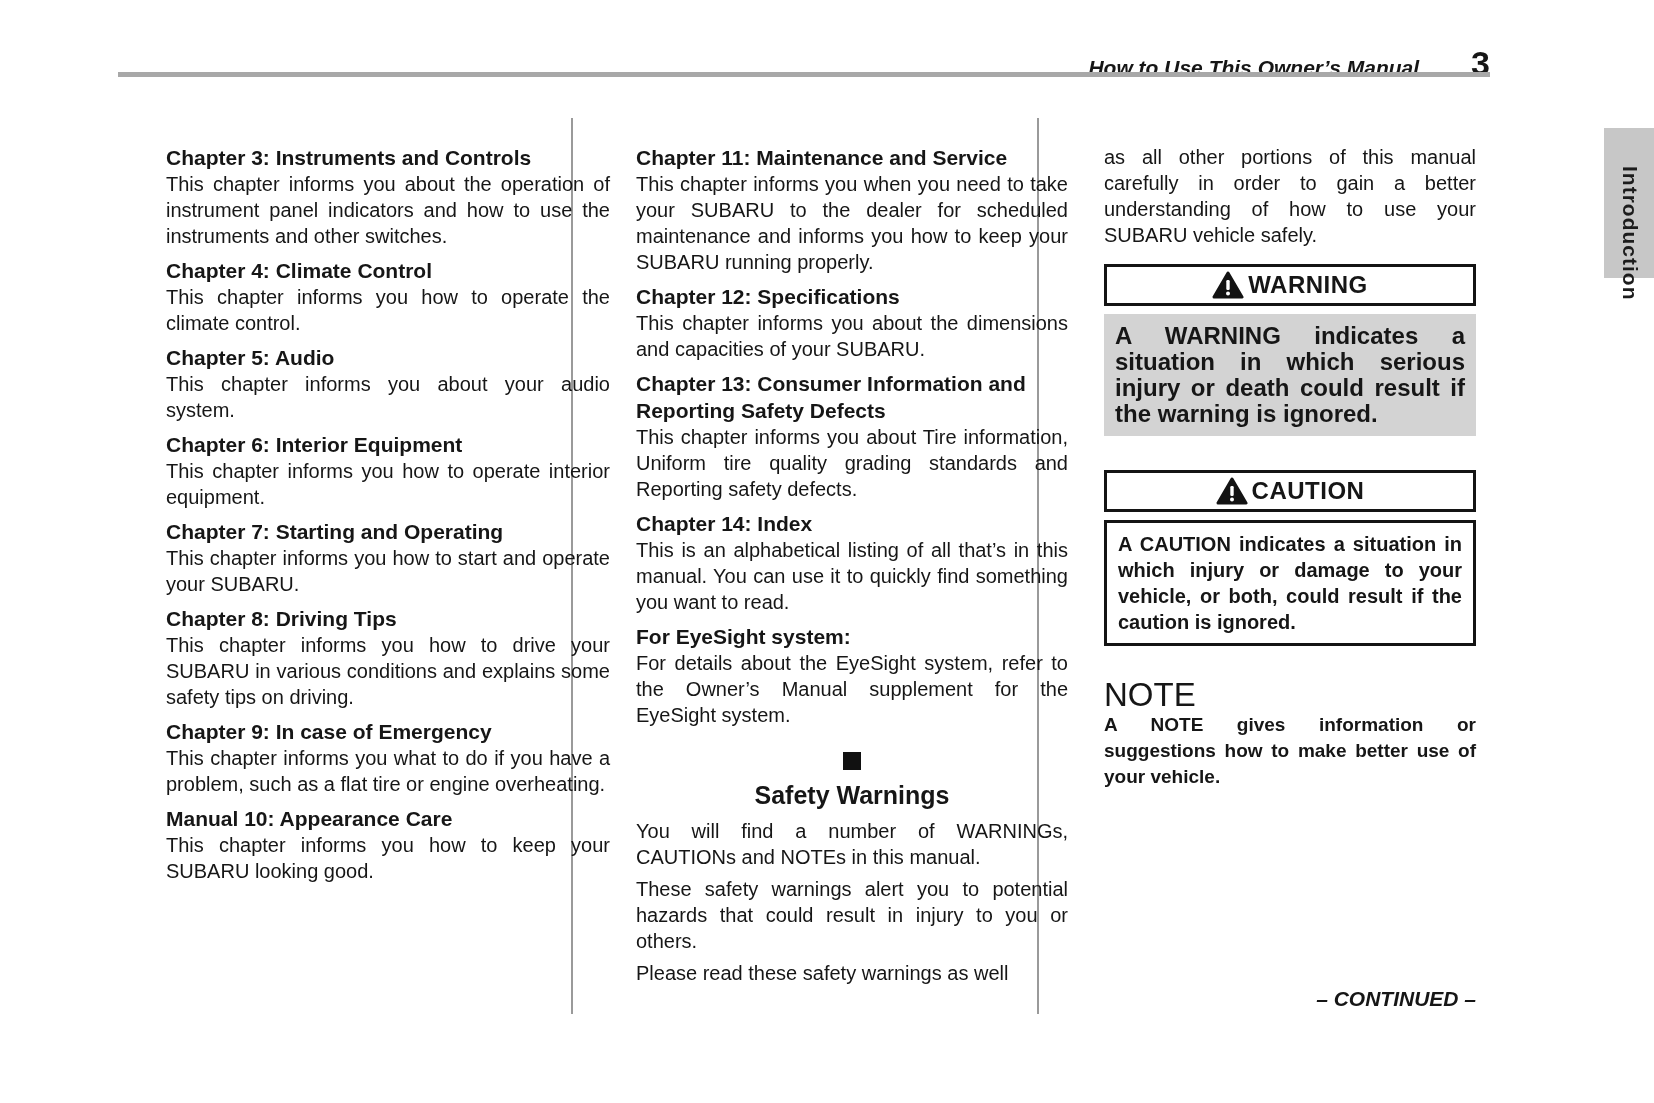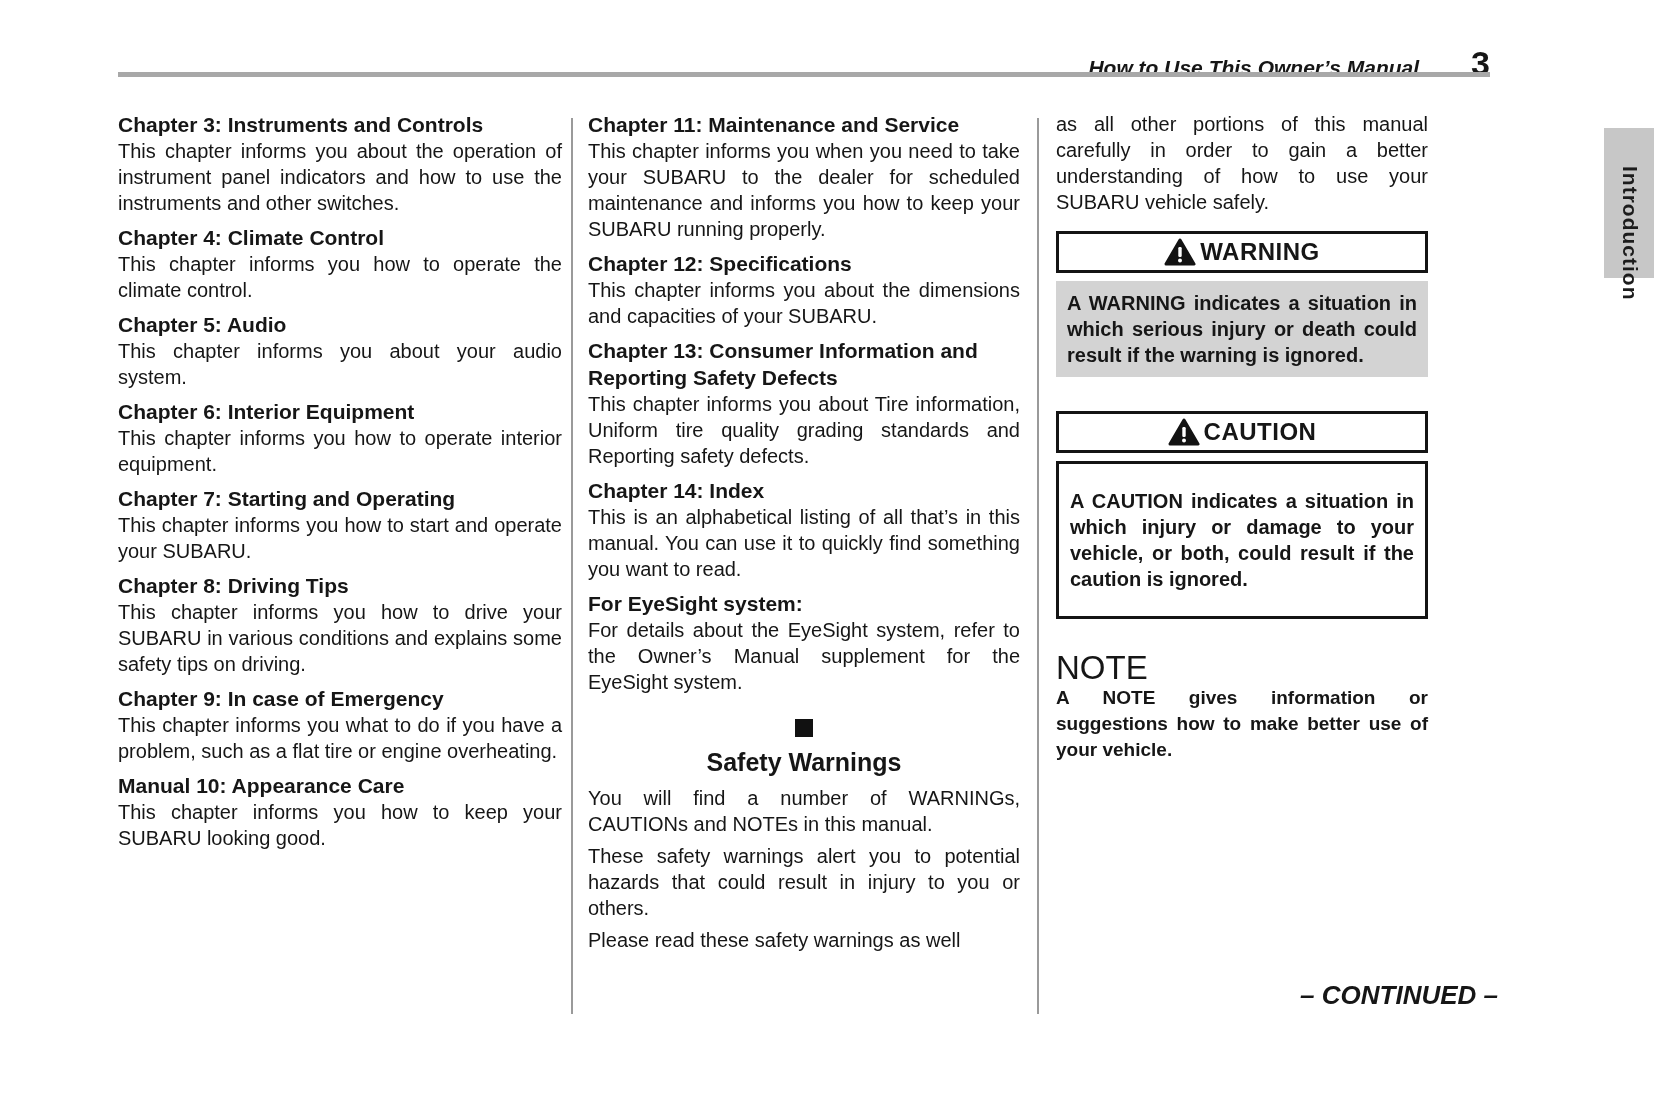--- a/index.html
+++ b/index.html
@@ -20,21 +20,21 @@
   .header-rule { position:absolute; top:72px; left:118px; width:1372px; height:5px; background:#a8a8a8; }
 
   
   .side-tab { position:absolute; top:128px; right:0; width:50px; height:150px; background:#c7c7c7; }
   .side-tab-label {
     position:absolute; top:166px; right:12px;
     writing-mode:vertical-rl; font-weight:bold; font-size:21px; letter-spacing:1px; color:#1c1c1c;
   }
 
   
-  .col { position:absolute; top:111px; font-size:20px; line-height:26px; }
+  .col { position:absolute; top:144px; font-size:20px; line-height:26px;margin-left:48px; }
   .col1 { left:118px;  width:444px; }
   .col2 { left:588px;  width:432px; }
   .col3 { left:1056px; width:372px; }
   .vsep { position:absolute; top:118px; width:2px; height:896px; background:#9a9a9a; }
   .vsep1 { left:571px; }
   .vsep2 { left:1037px; }
 
   .sec + .sec { margin-top:8px; }
   .sec-heading { font-weight:bold; font-size:21px; line-height:27px; }
   .sec-body { text-align:justify; }
@@ -50,36 +50,36 @@
 
   
   .alert-header {
     border:3px solid #141414; background:#ffffff;
     display:flex; align-items:center; justify-content:center; gap:4px;
     padding:4px 0; margin-top:16px;
   }
   .alert-label { font-size:24px; font-weight:bold; letter-spacing:0.5px; }
   .warning-body {
     background:#d3d3d3; margin-top:8px; padding:9px 11px;
-    font-weight:bold; font-size:20px; line-height:26px; text-align:justify;
+    font-weight:bold; font-size:24px; line-height:26px; text-align:justify;
   }
   .caution-header { margin-top:34px; }
   .caution-body {
-    border:3px solid #141414; margin-top:8px; padding:24px 11px;
+    border:3px solid #141414; margin-top:8px; padding:8px 11px;
     font-weight:bold; font-size:20px; line-height:26px; text-align:justify;
   }
 
   
   .note-label { font-size:33px; font-weight:normal; margin-top:36px; }
   .note-body { font-weight:bold; font-size:19px; line-height:26px; text-align:justify; margin-top:4px; }
 
   
   .continued {
-    position:absolute; right:156px; bottom:92px;
-    font-weight:bold; font-style:italic; font-size:26px;
+    position:absolute; right:178px; bottom:92px;
+    font-weight:bold; font-style:italic; font-size:21px;
   }
 
   .tri-icon { display:block; }
 </style>
 </head>
 <body>
 
 <div class="page">
 
   <div class="header-text">

